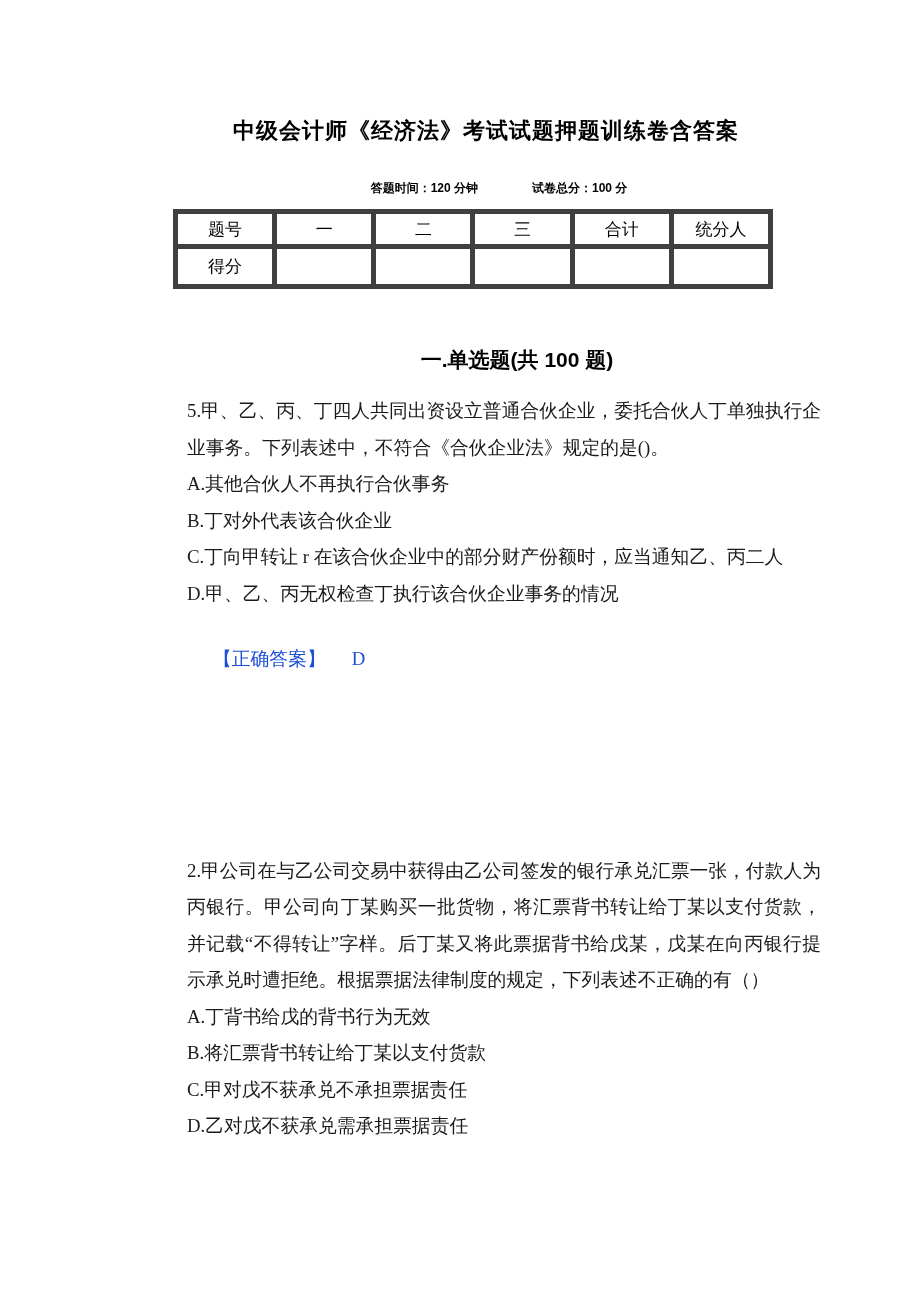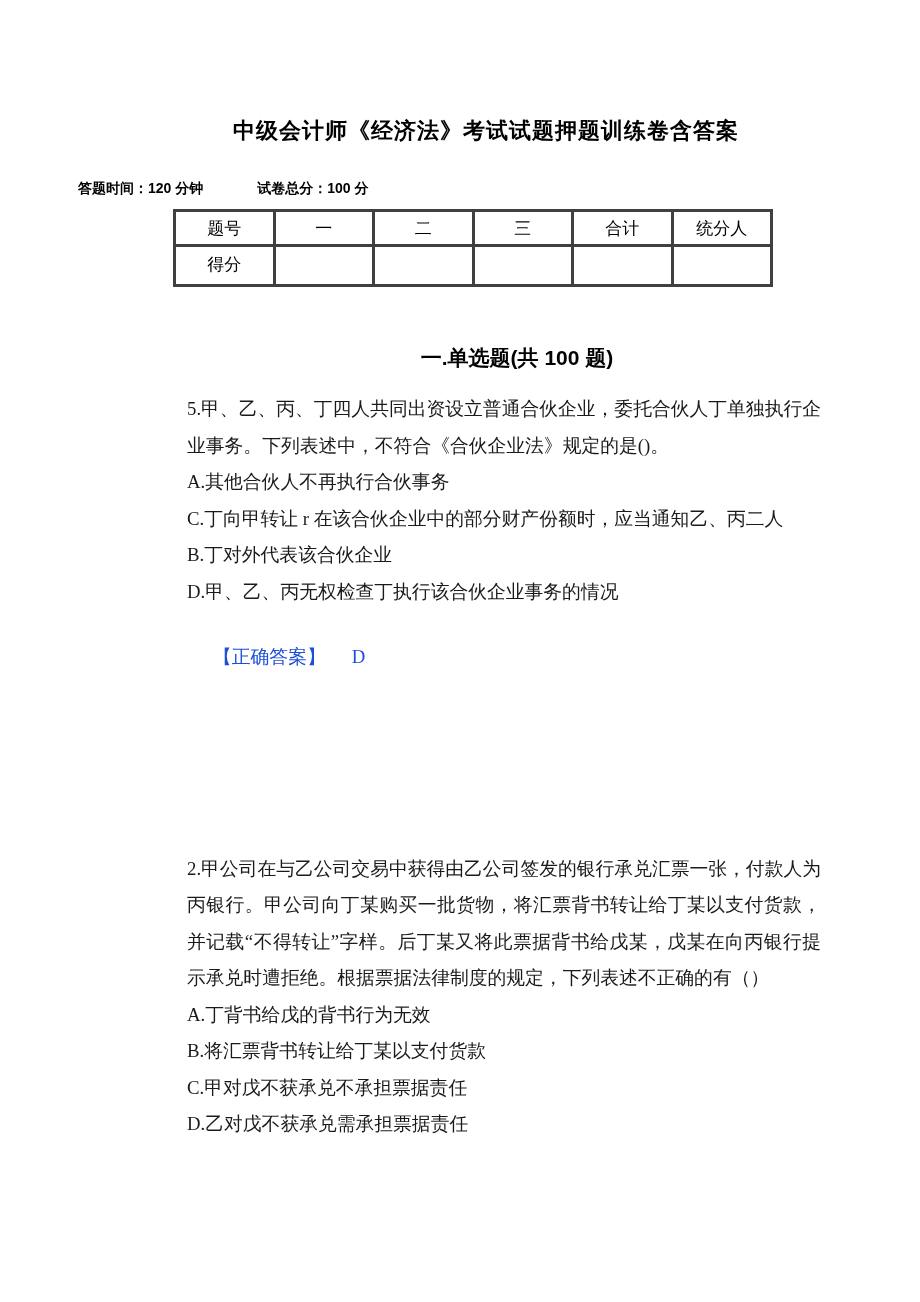--- a/index.html
+++ b/index.html
@@ -20,41 +20,42 @@
     text-align: center;
     font-family: "Liberation Sans", sans-serif;
     font-size: 22px;
     font-weight: bold;
     line-height: 38px;
     color: #000000;
     letter-spacing: 1px;
   }
   .exam-meta {
     margin-top: 27px;
+    text-align: center;
     font-family: "Liberation Sans", sans-serif;
-    font-size: 14px;
+    font-size: 12px;
     font-weight: bold;
     line-height: 22px;
     color: #000000;
   }
   .exam-meta .meta-part + .meta-part {
     margin-left: 28px;
   }
   table.score-table {
     margin: 10px auto 0 auto;
     width: 600px;
     table-layout: fixed;
     border-collapse: collapse;
     border: 2px solid #333333;
     font-family: "Liberation Sans", sans-serif;
     font-size: 17px;
     color: #000000;
   }
   table.score-table td {
-    border: 3px solid #404040;
+    border: 5px solid #404040;
     text-align: center;
     padding: 0;
   }
   table.score-table tr.score-header-row td {
     height: 35px;
     vertical-align: middle;
   }
   table.score-table tr.score-value-row td {
     height: 40px;
     vertical-align: top;
@@ -119,22 +120,22 @@
       </tr>
     </tbody>
   </table>
 
   <div class="content">
 
     <h2 class="section-heading">一.单选题(共 100 题)</h2>
 
     <p class="question-stem">5.甲、乙、丙、丁四人共同出资设立普通合伙企业，委托合伙人丁单独执行企业事务。下列表述中，不符合《合伙企业法》规定的是()。</p>
     <p class="option">A.其他合伙人不再执行合伙事务</p>
+    <p class="option">B.丁对外代表该合伙企业</p>
     <p class="option">C.丁向甲转让 r 在该合伙企业中的部分财产份额时，应当通知乙、丙二人</p>
-    <p class="option">B.丁对外代表该合伙企业</p>
     <p class="option">D.甲、乙、丙无权检查丁执行该合伙企业事务的情况</p>
 
     <p class="answer-line" id="answer-line-1" style="color: #1d4ed8;">
       <span>【正确答案】</span><span>D</span>
     </p>
 
     <p class="question-stem question-stem-2">2.甲公司在与乙公司交易中获得由乙公司签发的银行承兑汇票一张，付款人为丙银行。甲公司向丁某购买一批货物，将汇票背书转让给丁某以支付货款，并记载“不得转让”字样。后丁某又将此票据背书给戊某，戊某在向丙银行提示承兑时遭拒绝。根据票据法律制度的规定，下列表述不正确的有（）</p>
     <p class="option">A.丁背书给戊的背书行为无效</p>
     <p class="option">B.将汇票背书转让给丁某以支付货款</p>
     <p class="option">C.甲对戊不获承兑不承担票据责任</p>

